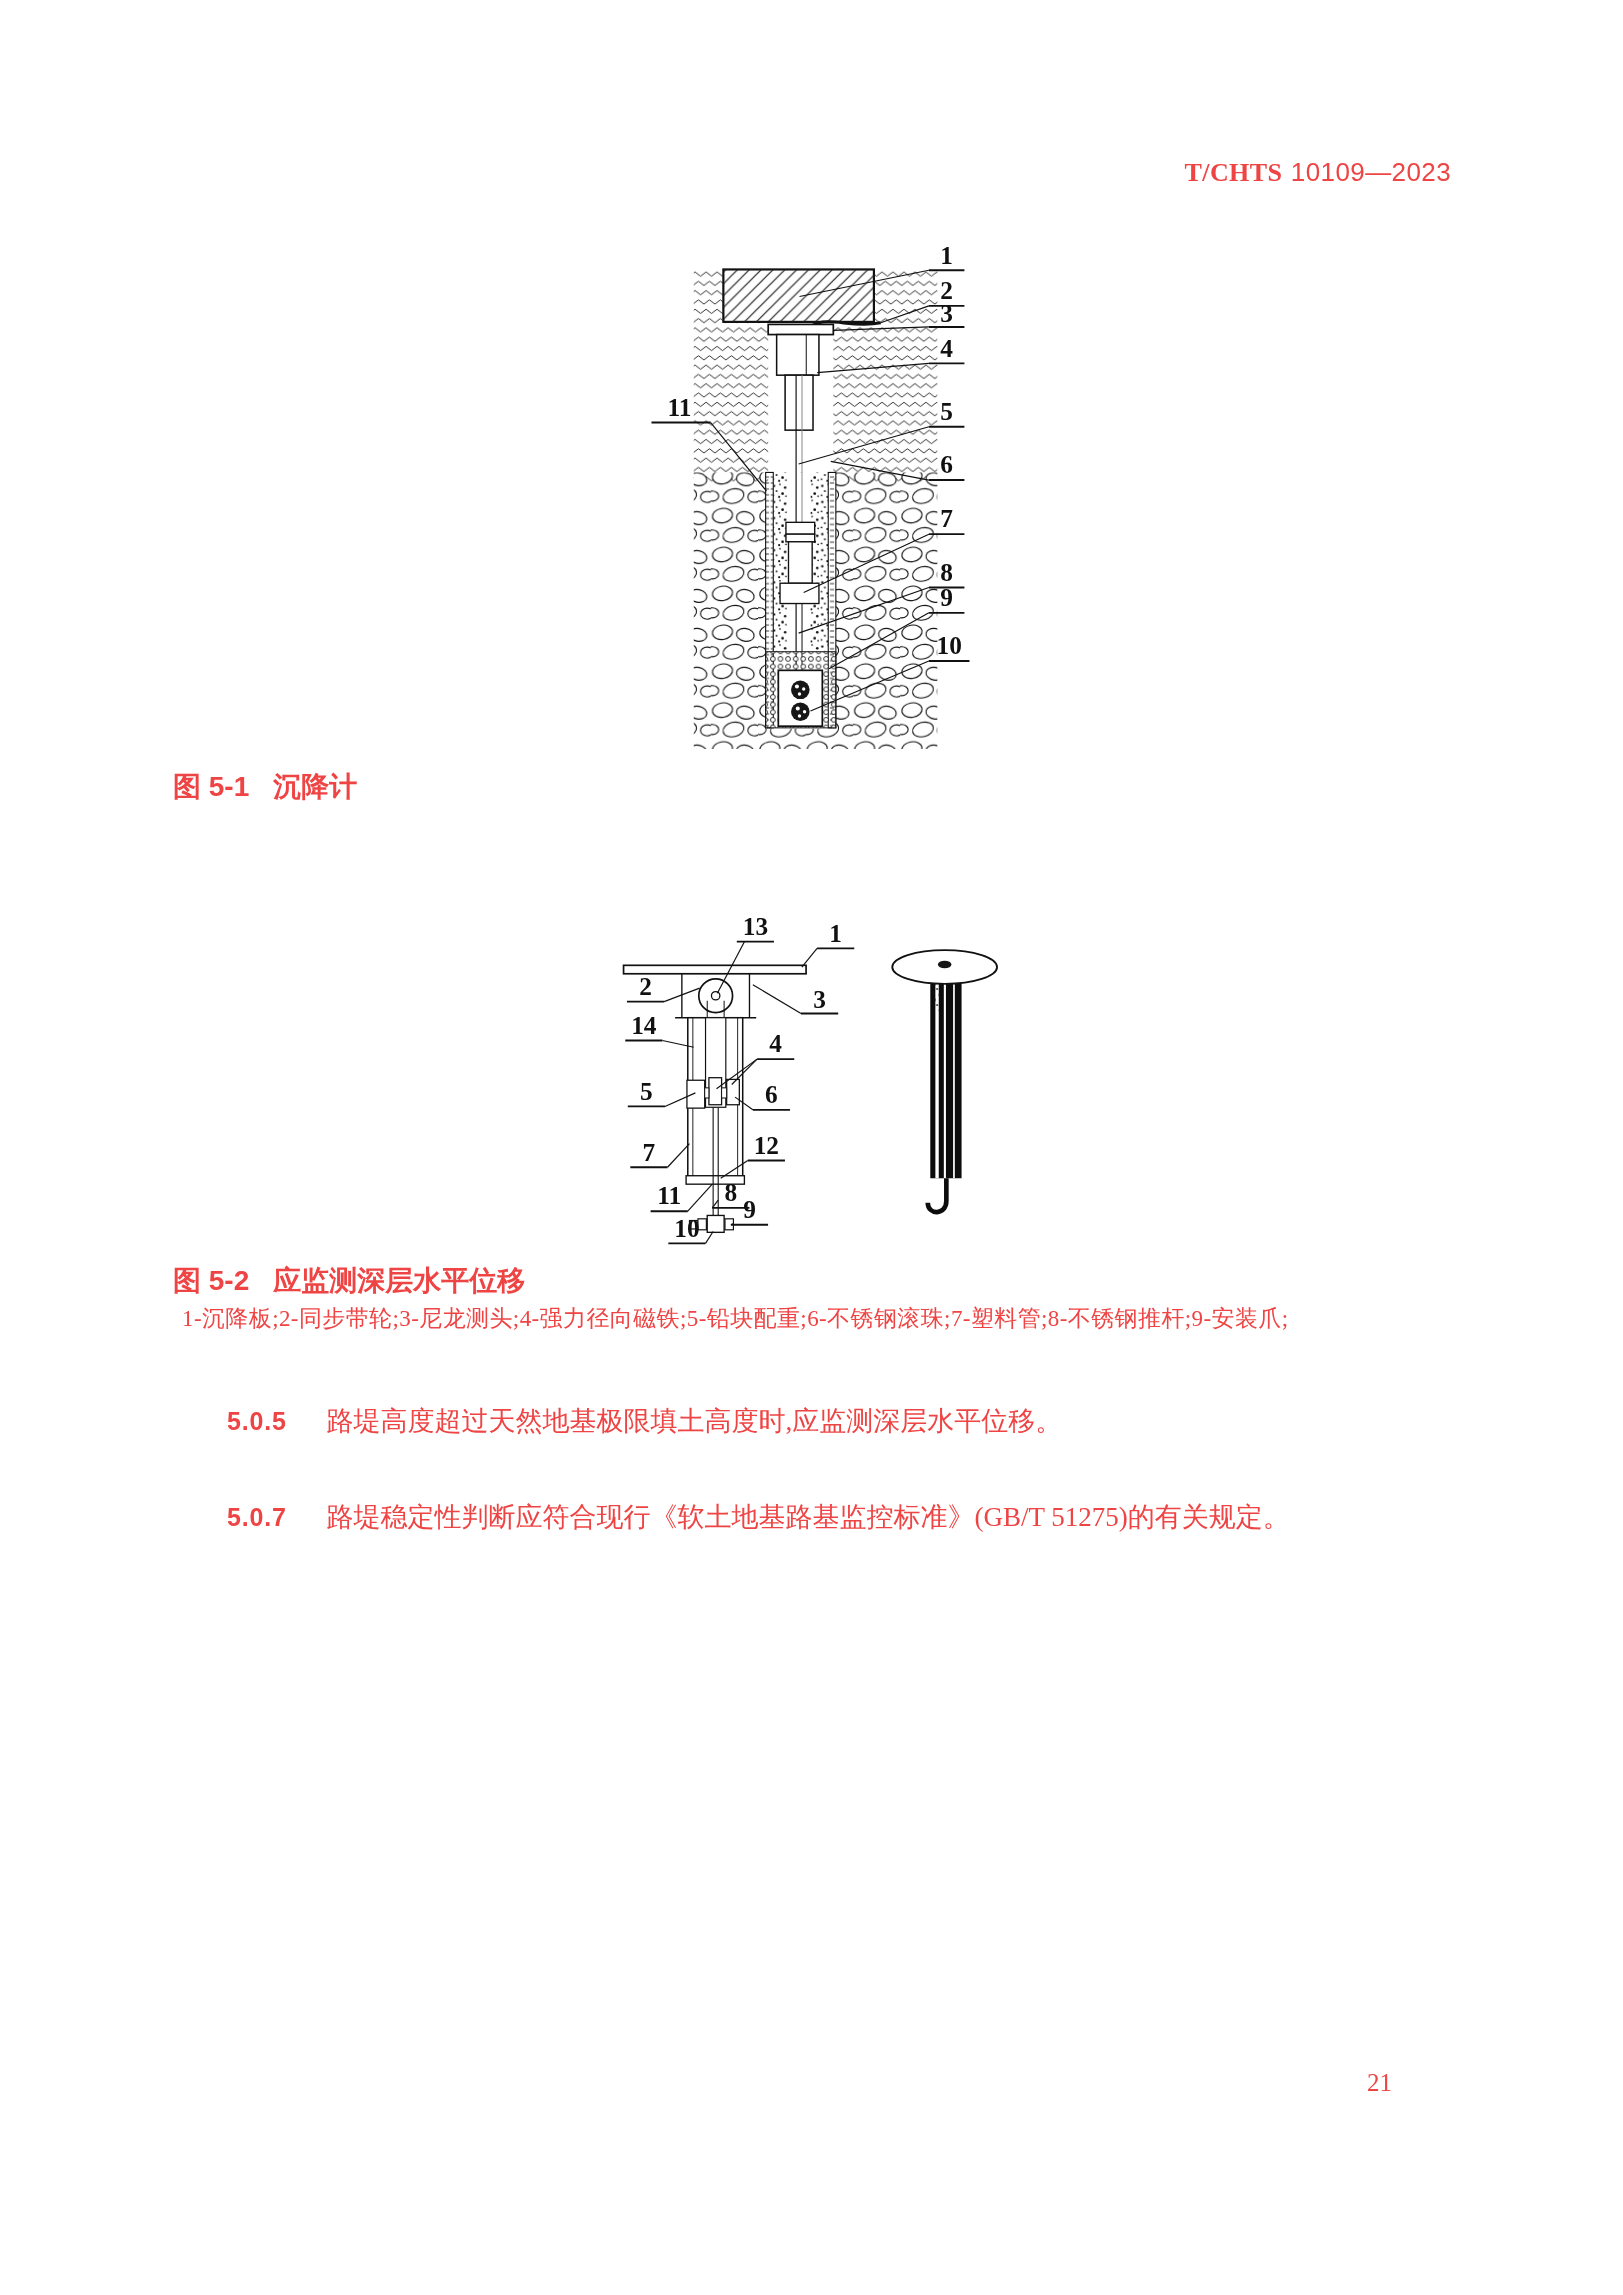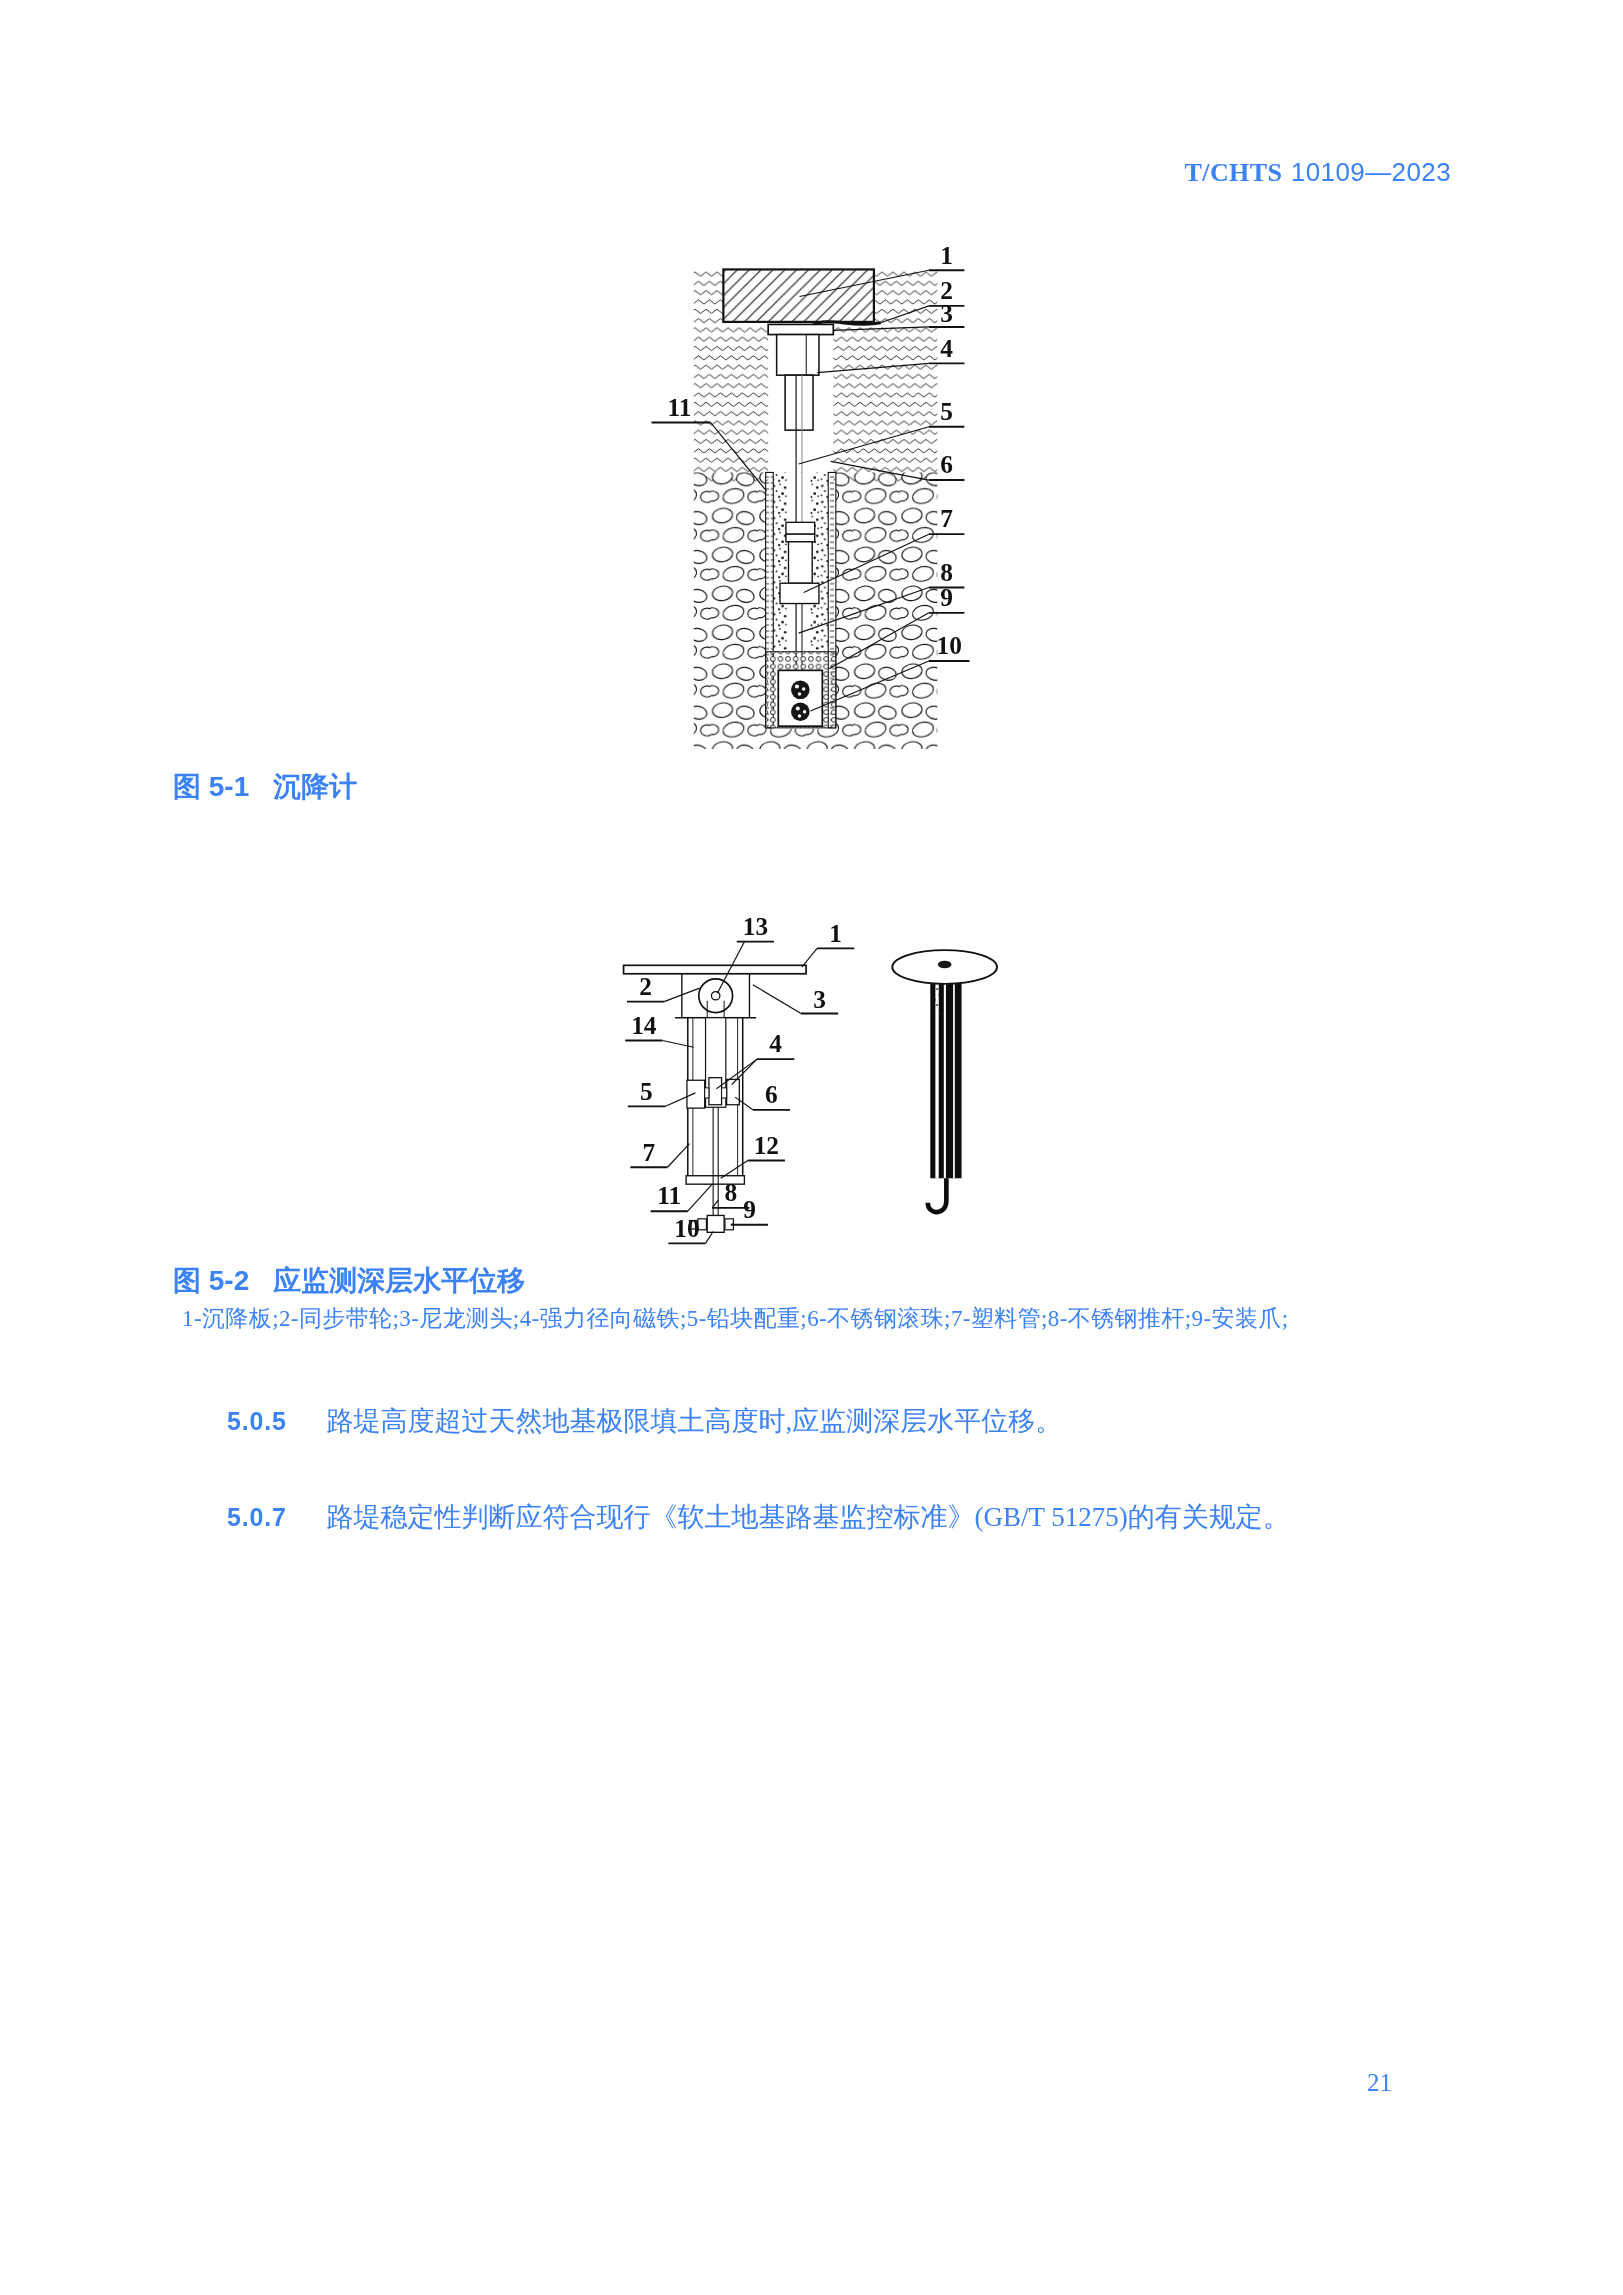--- a/index.html
+++ b/index.html
@@ -1,18 +1,18 @@
 <!DOCTYPE html>
 <html style="font-size:13.5px"><head>
 <meta charset="utf-8">
 <style>
   html,body{margin:0;padding:0;background:#e8e8e8;}
   .page{
     position:relative;width:1624px;height:2295px;background:#ffffff;
-    font-family:"Liberation Serif","DejaVu Serif",serif;color:#3b82f6;overflow:hidden;
+    font-family:"Liberation Serif","DejaVu Serif",serif;color:#ef4444;overflow:hidden;
   }
   .doc-header{
     position:absolute;top:157px;right:173px;font-size:26px;letter-spacing:0.4px;
     white-space:nowrap;
   }
   .doc-header .prefix{font-weight:bold;font-family:"Liberation Serif",serif;}
   .doc-header .num{font-family:"Liberation Sans","DejaVu Sans",sans-serif;font-weight:500;margin-left:8.5px;}
   .fig-caption{
     position:absolute;left:173px;width:1277px;
     font-weight:bold;font-size:28px;

